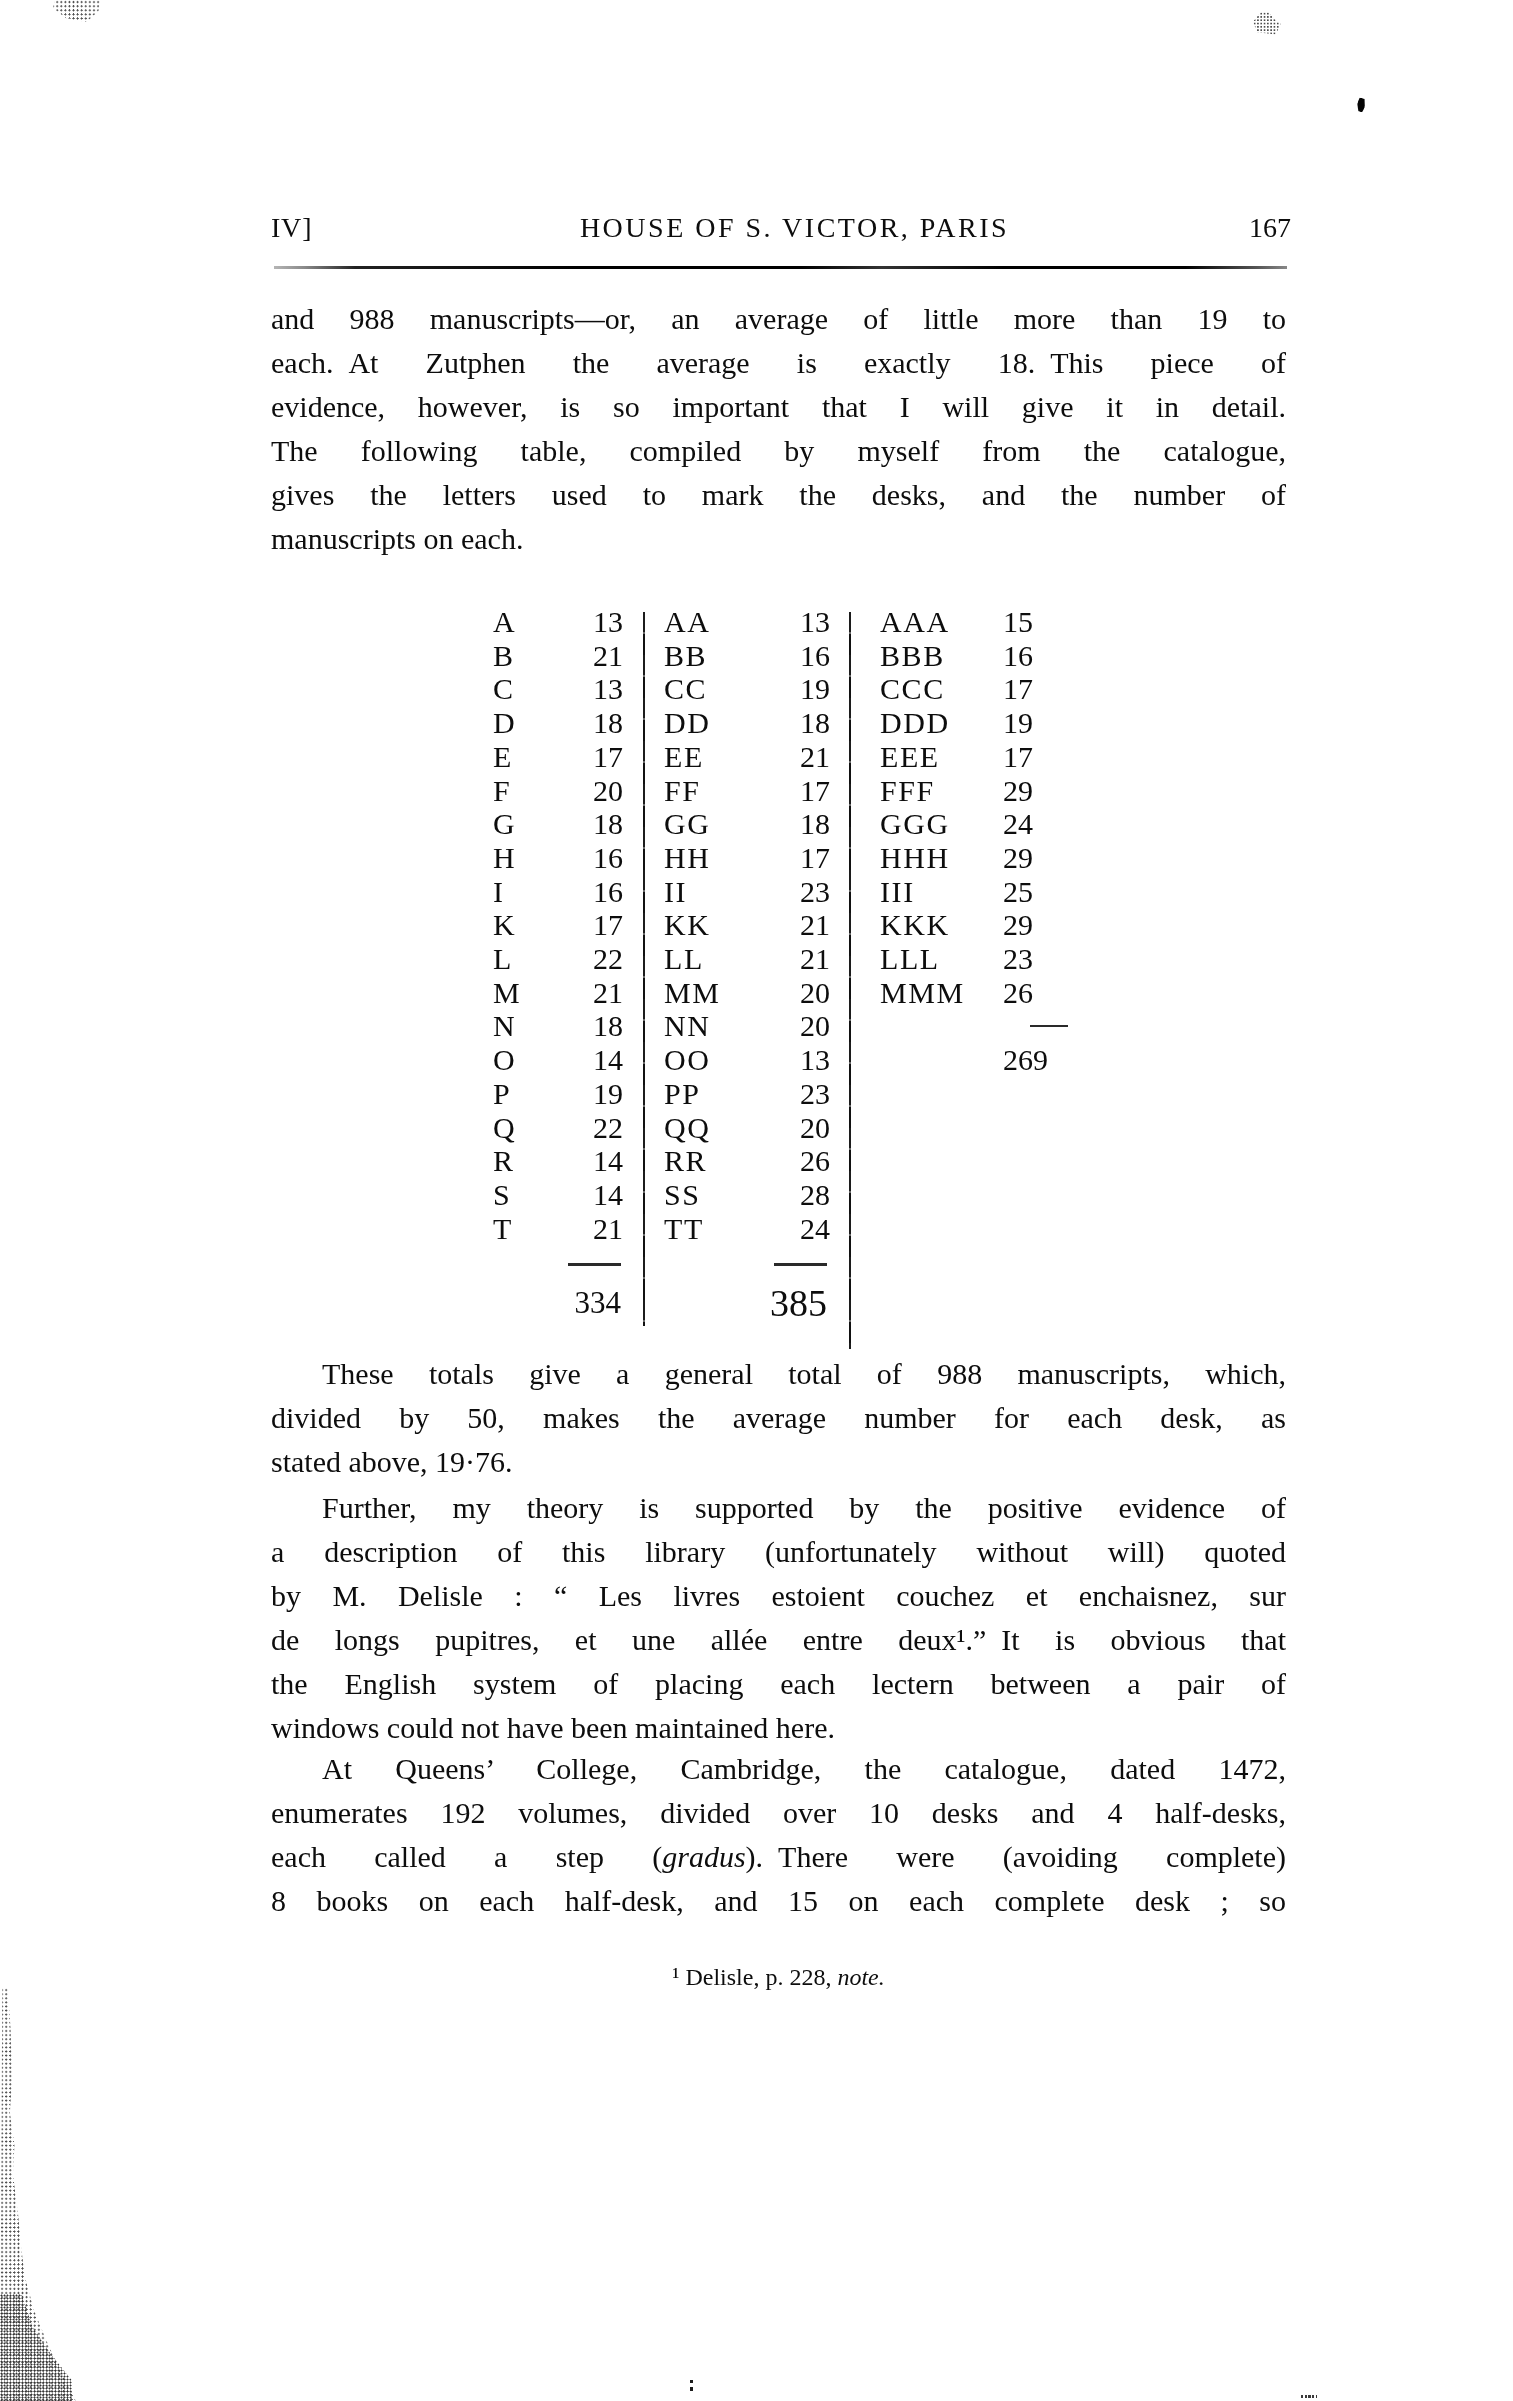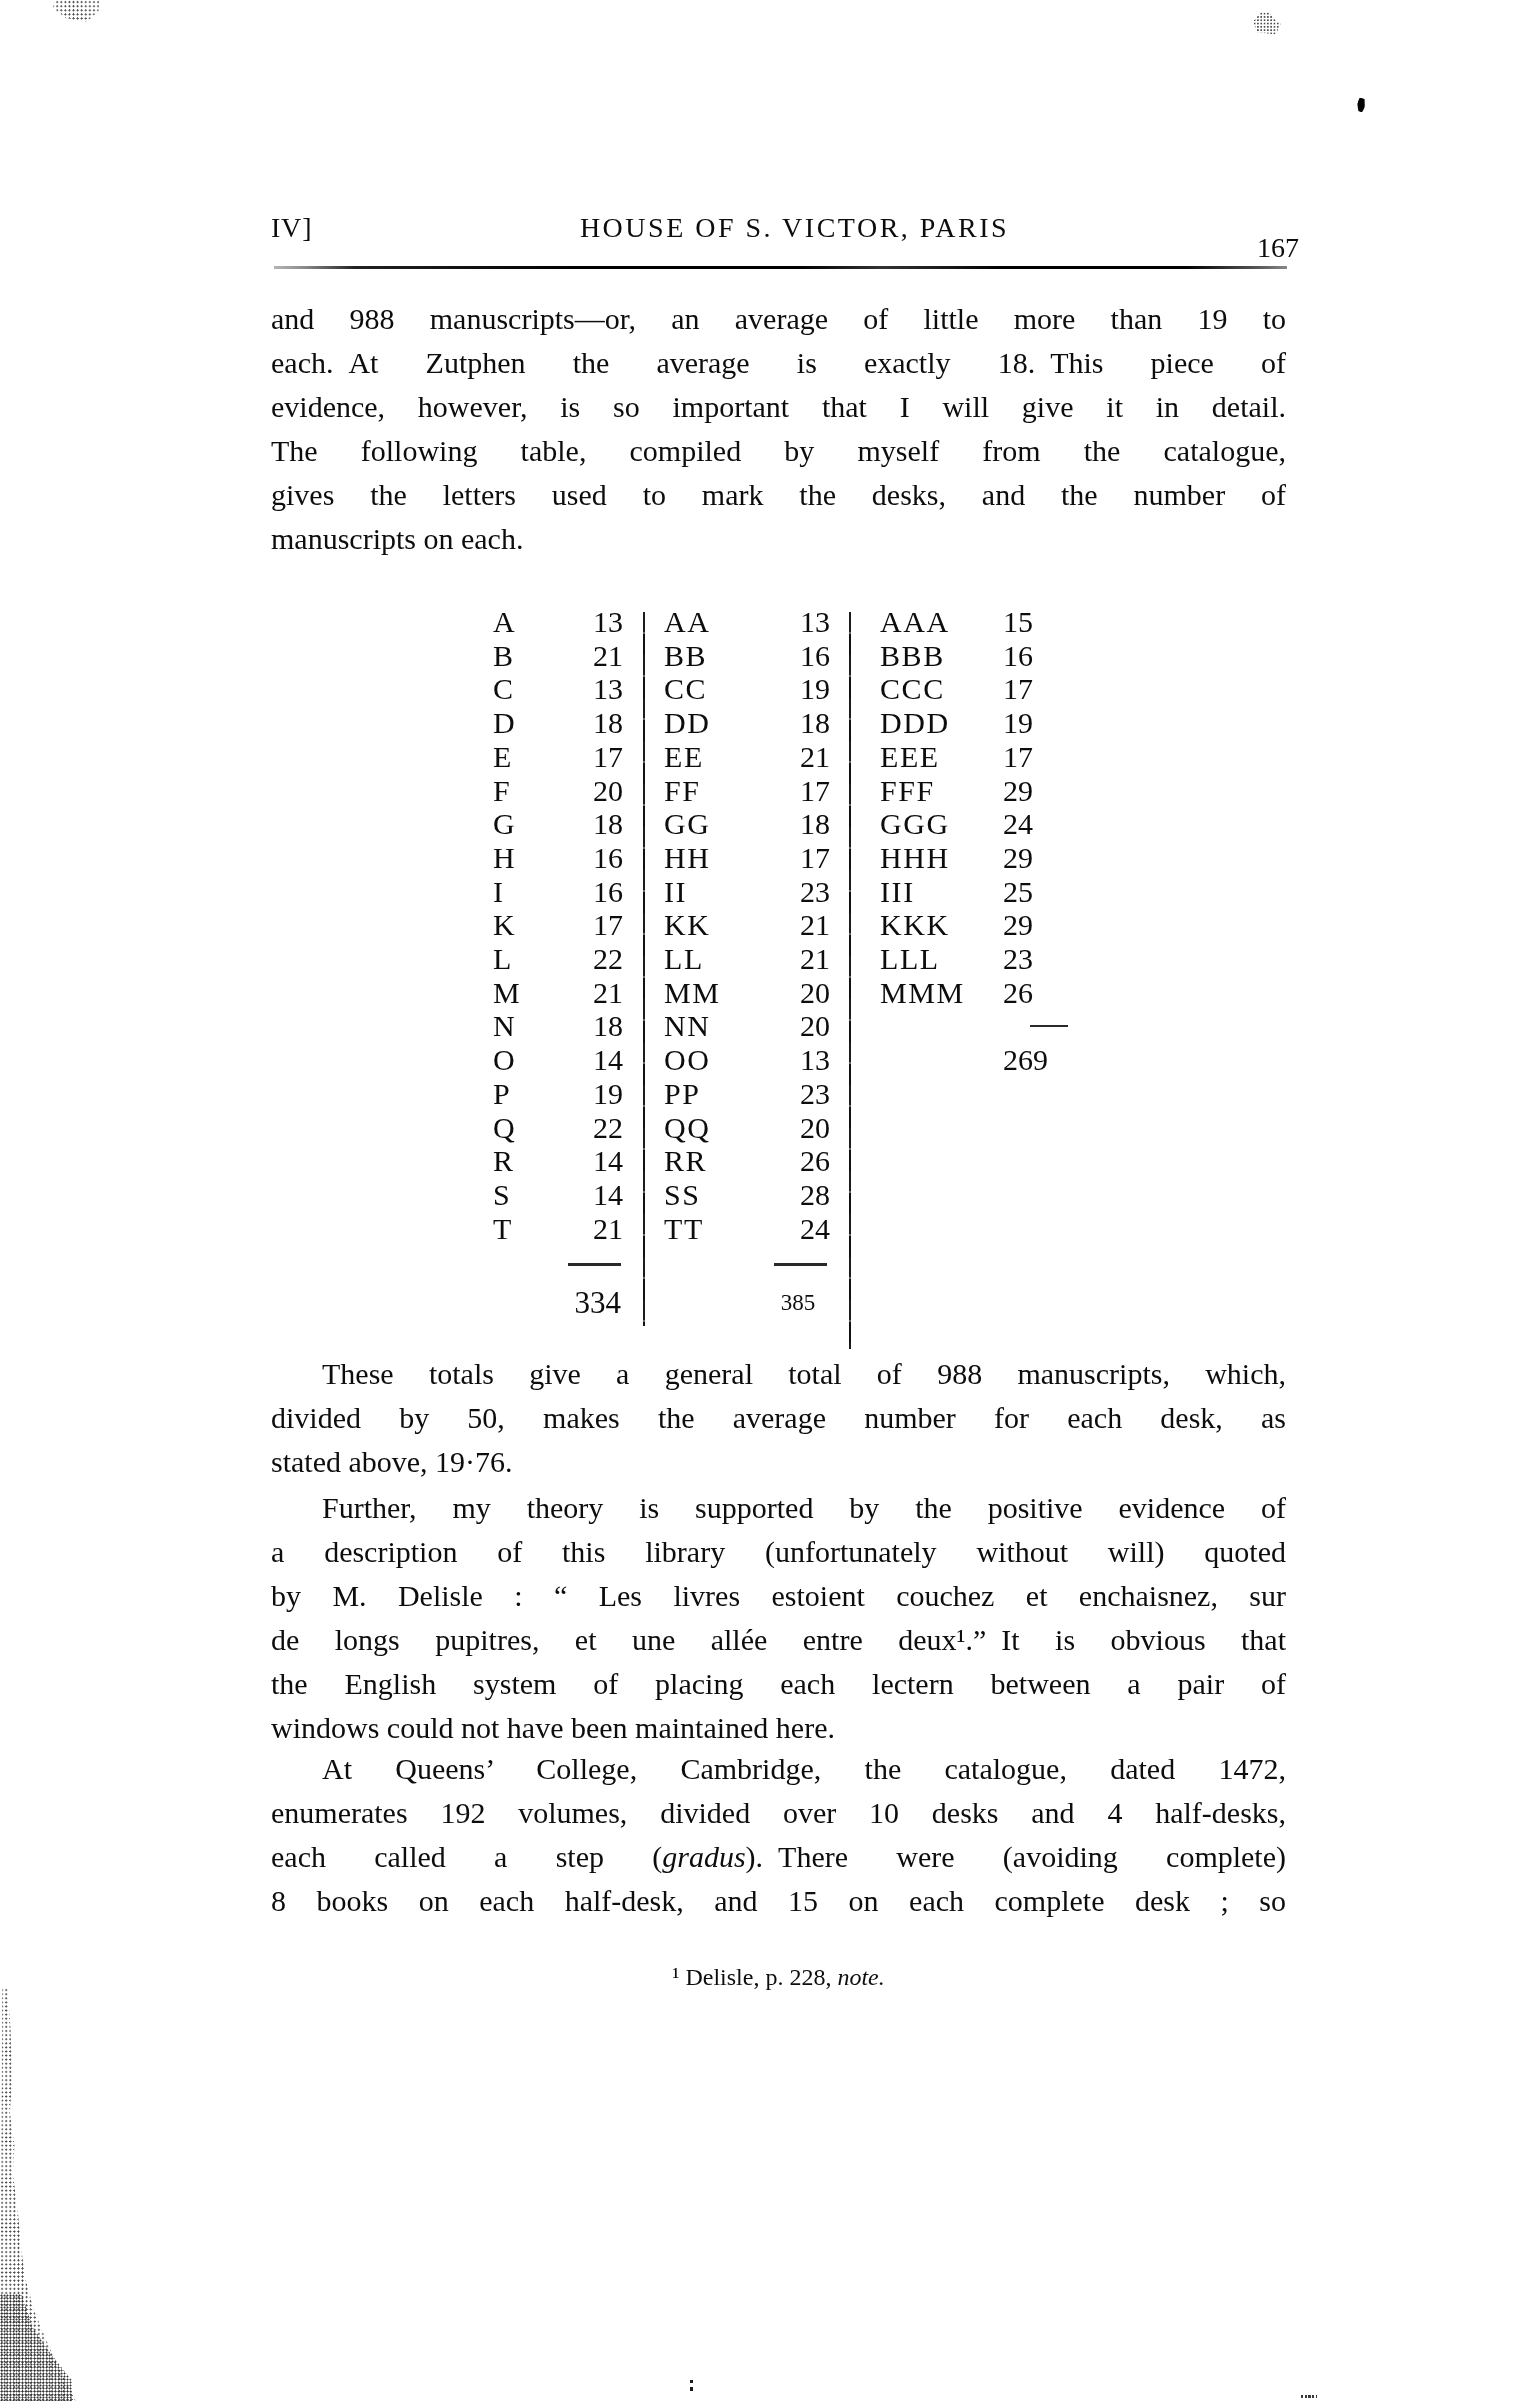--- a/index.html
+++ b/index.html
@@ -27,21 +27,21 @@
   #speck-b1{position:absolute;left:690px;top:2380px;width:3.3px;height:10.7px;
             background:linear-gradient(#1a1a1a 0 30%,transparent 30% 60%,#1a1a1a 60% 100%);}
   #dash-br{position:absolute;left:1301px;top:2395px;width:16.4px;height:2.5px;
            background:repeating-linear-gradient(90deg,#3a3a3a 0 2.1px,transparent 2.1px 3.7px);}
 
   
   #header{position:absolute;left:271px;top:210px;width:1028px;height:35px;
           line-height:35px;font-size:28px;}
   .h-sec{position:absolute;left:0;letter-spacing:0.8px;}
   .h-title{position:absolute;left:0;width:1047px;text-align:center;letter-spacing:2.5px;}
-  .h-num{position:absolute;right:0;margin-top:20px;}
+  .h-num{position:absolute;right:8px;}
   #head-rule{position:absolute;left:274px;top:266px;width:1013px;height:3.3px;
              background:linear-gradient(90deg,#b5b5b5 0%,#8a8a8a 3%,#222 8%,#000 30%,#000 52%,
                         #333 60%,#000 72%,#000 90%,#555 97%,#888 100%);}
 
   
   .para{position:absolute;left:271px;width:1015px;}
   .pp0{top:297px}.pp1{top:1352px}.pp2{top:1486px}.pp3{top:1747px}
   .tline{height:44px;line-height:44px;font-size:30px;text-align:justify;text-align-last:justify;}
   .tindent{text-indent:51px;}
   .tlast{text-align-last:left;}
@@ -59,21 +59,21 @@
   .c3dash{position:absolute;left:537px;top:15.6px;width:38px;height:2.5px;background:#2a2a2a;}
   .vrule{position:absolute;width:1.6px;
          background:repeating-linear-gradient(180deg,#1c1c1c 0 20px,#6a6a6a 20px 22px,#111 22px 43px);}
   .v1{left:150px;top:6.6px;height:714px;}
   .v2{left:356px;top:6.6px;height:737px;}
   .tdash{position:absolute;height:2.5px;background:#2a2a2a;top:658px;}
   .d1{left:75px;width:53px;}
   .d2{left:281px;width:53px;}
   .totrow{position:absolute;left:0;top:681px;width:575px;height:34px;line-height:34px;}
   .tot1{position:absolute;left:69px;width:59px;text-align:right;font-size:31px;}
-  .tot2{position:absolute;left:276px;width:58px;text-align:center;font-size:23px;}
+  .tot2{position:absolute;left:276px;width:58px;text-align:right;font-size:38px;}
 
   
   #footnote{position:absolute;left:271px;top:1958px;width:1015px;height:38px;
             line-height:38px;font-size:24px;text-align:center;}
 </style>
 </head>
 <body>
 
 <div id="smudge-tl" class="halftone"></div>
 <div id="smudge-tr" class="halftone"></div>

